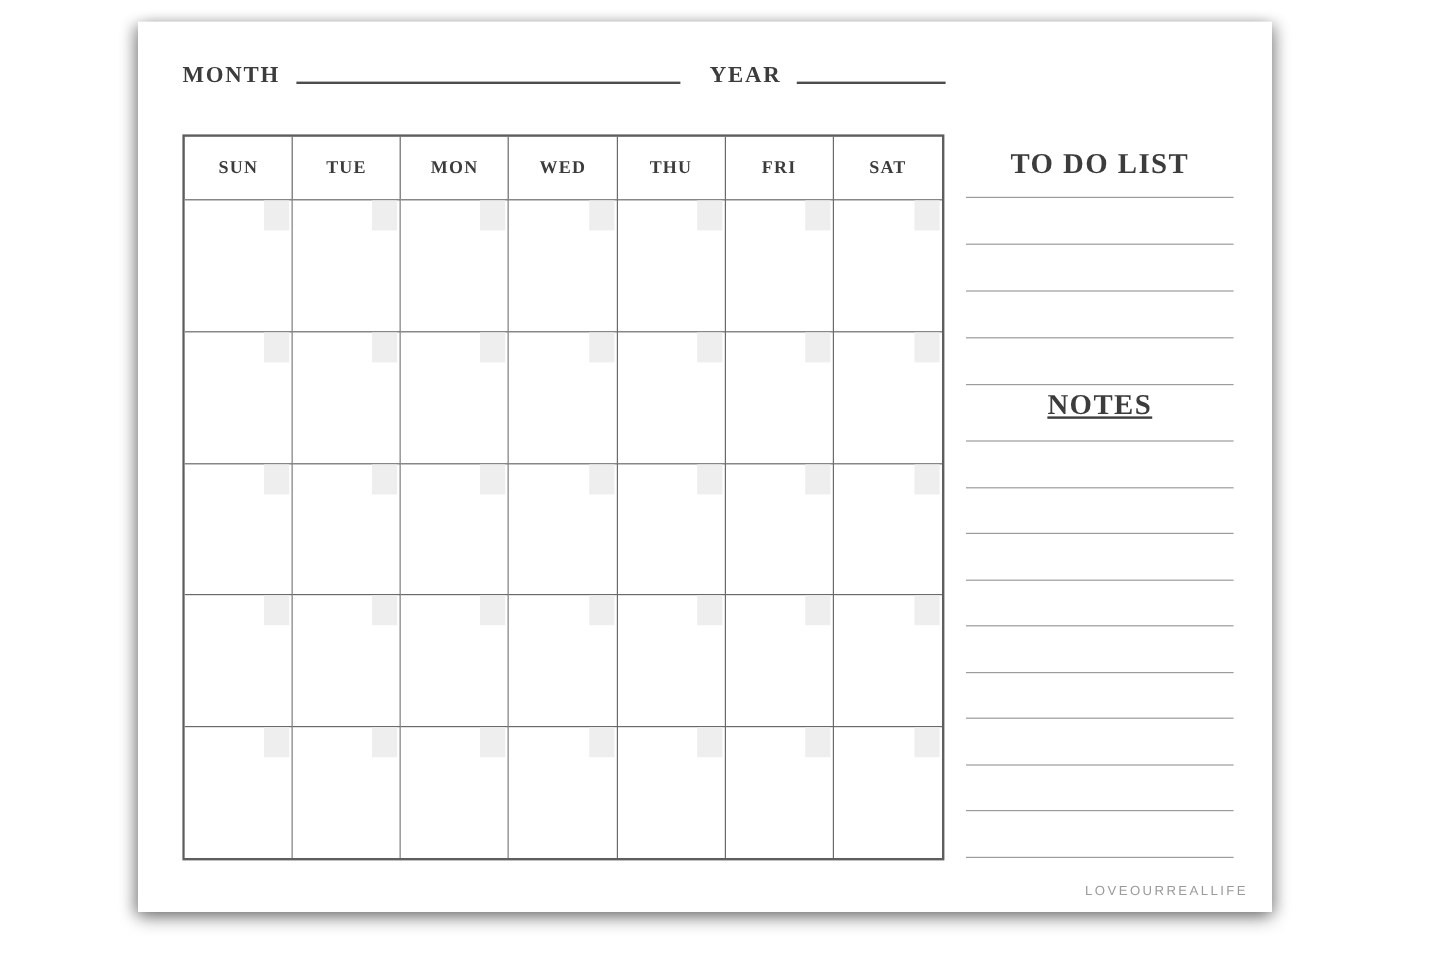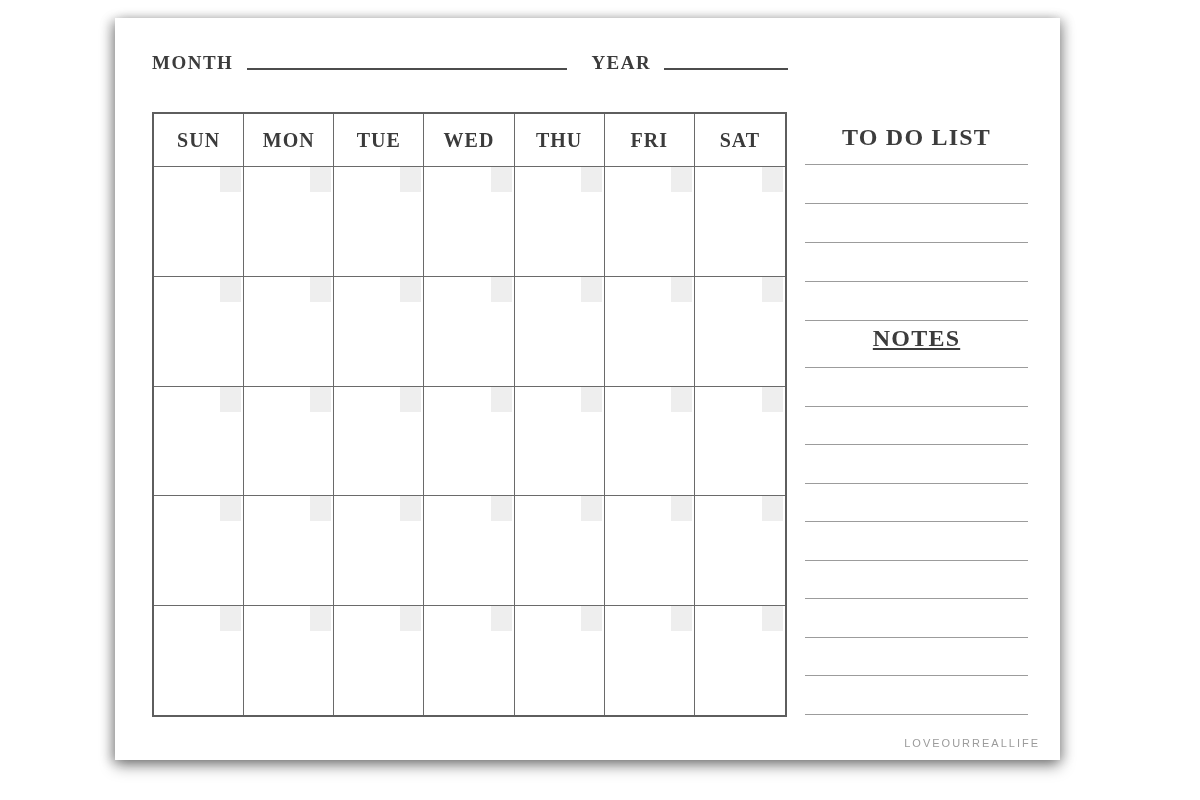--- a/index.html
+++ b/index.html
@@ -35,21 +35,21 @@
   .calendar {
     position:absolute; left:37px; top:94px; width:635px; height:605px;
     box-sizing:border-box; border:2px solid #5e5e5e;
     display:flex; flex-direction:column; background:#ffffff;
   }
   .cal-head {
     flex:0 0 52px; display:grid; grid-template-columns:repeat(7,1fr);
   }
   .head-cell {
     display:flex; align-items:center; justify-content:center;
-    font-weight:bold; font-size:20px; letter-spacing:1px; color:#3b3b3b;
+    font-weight:bold; font-size:15px; letter-spacing:1px; color:#3b3b3b;
     border-right:1.5px solid #6a6a6a; box-sizing:border-box;
   }
   .head-cell:last-child { border-right:none; }
   .cal-body {
     flex:1; display:grid; grid-template-columns:repeat(7,1fr); grid-auto-rows:1fr;
   }
   .day-cell {
     position:relative; box-sizing:border-box;
     border-top:1.5px solid #6a6a6a; border-right:1.5px solid #6a6a6a;
     background:#ffffff;
@@ -89,22 +89,22 @@
   <div class="header-row">
     <span class="hdr-label">MONTH</span>
     <span class="fill-line month-line"></span>
     <span class="hdr-label year-label">YEAR</span>
     <span class="fill-line year-line"></span>
   </div>
 
   <div class="calendar">
     <div class="cal-head" id="cal-head">
         <div class="head-cell">SUN</div>
+        <div class="head-cell">TUE</div>
         <div class="head-cell">MON</div>
-        <div class="head-cell">TUE</div>
         <div class="head-cell">WED</div>
         <div class="head-cell">THU</div>
         <div class="head-cell">FRI</div>
         <div class="head-cell">SAT</div>
       </div>
     <div class="cal-body" id="cal-body">
         <div class="day-cell">
           <div class="date-box"></div>
         </div>
         <div class="day-cell">

